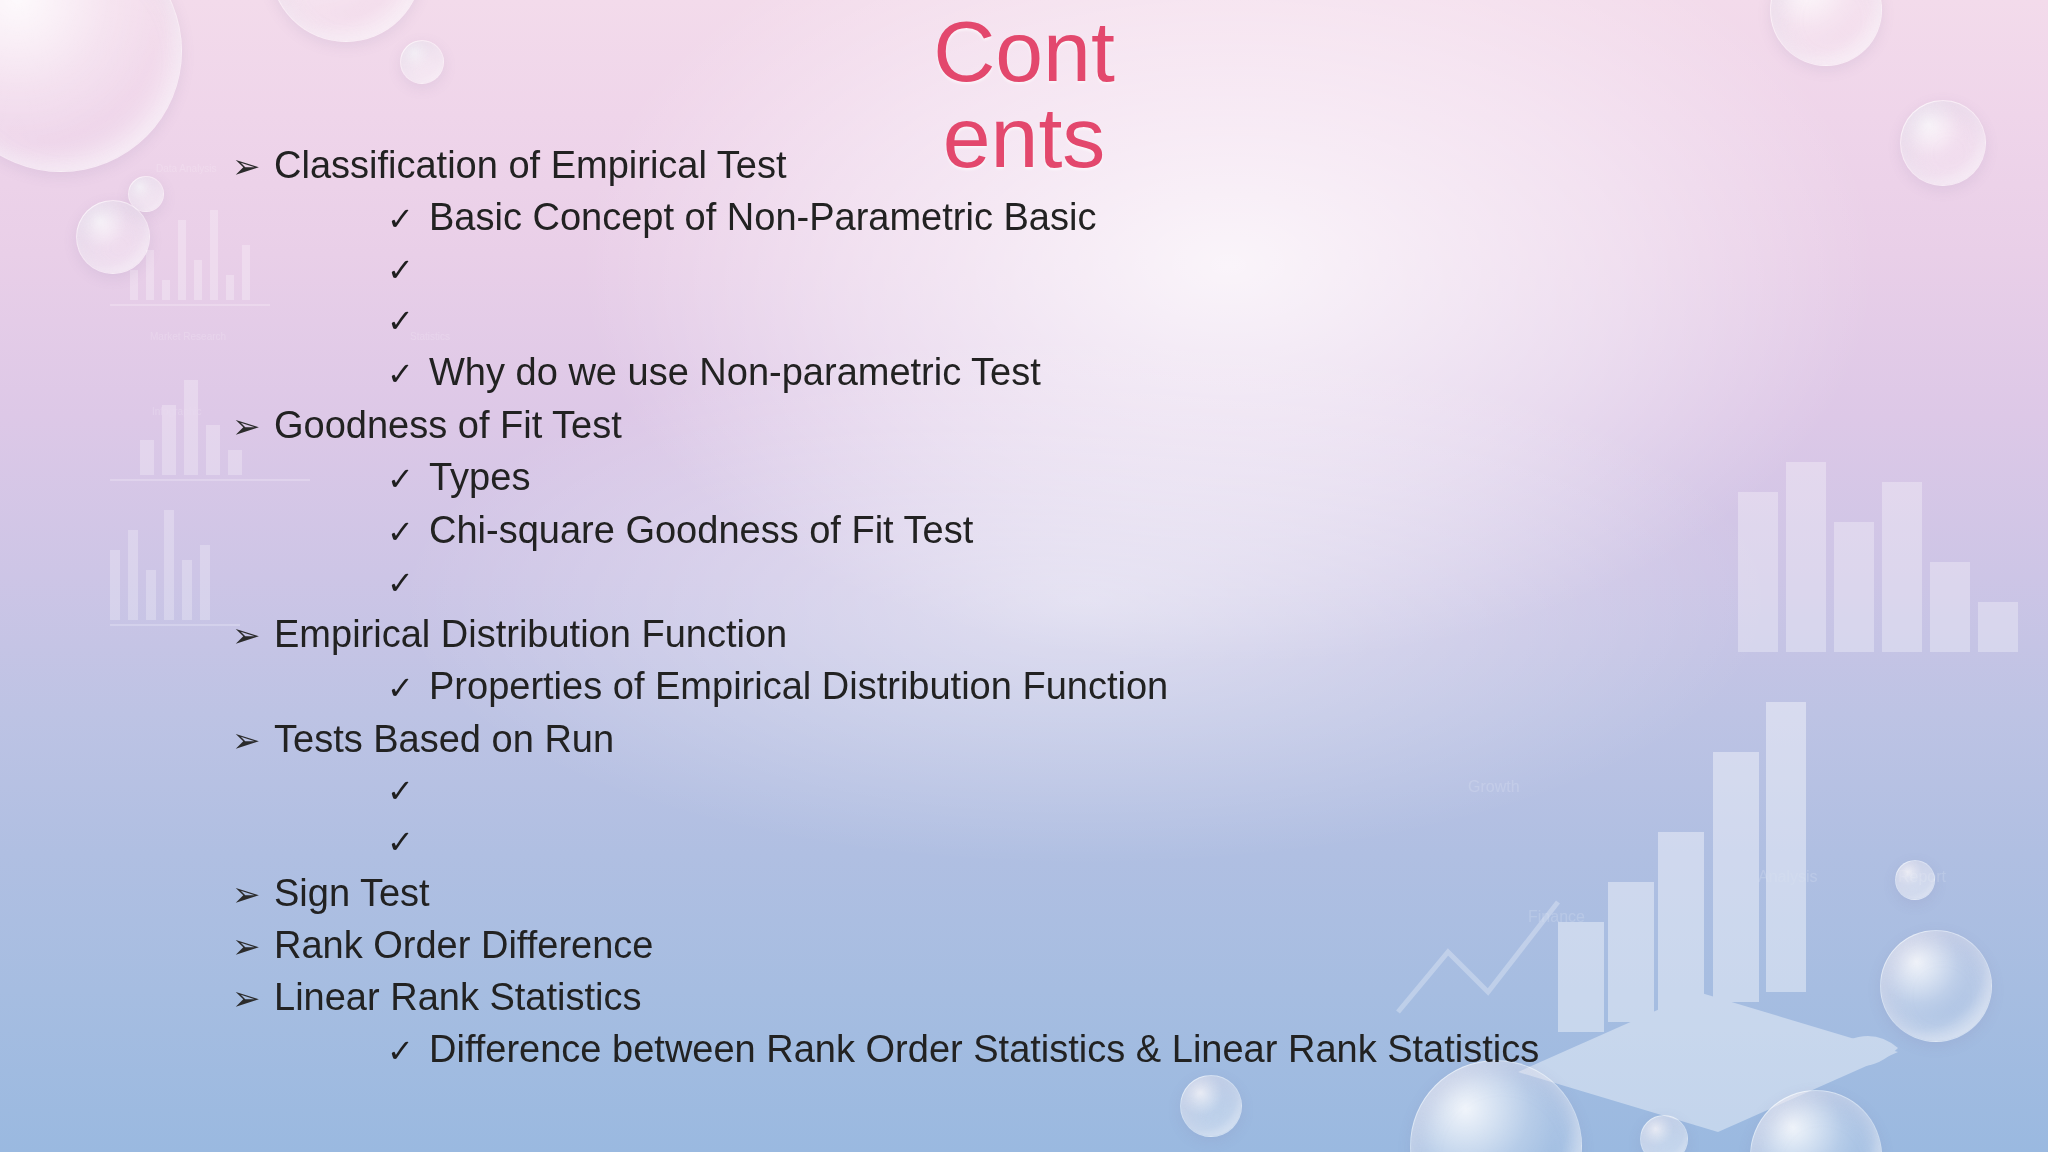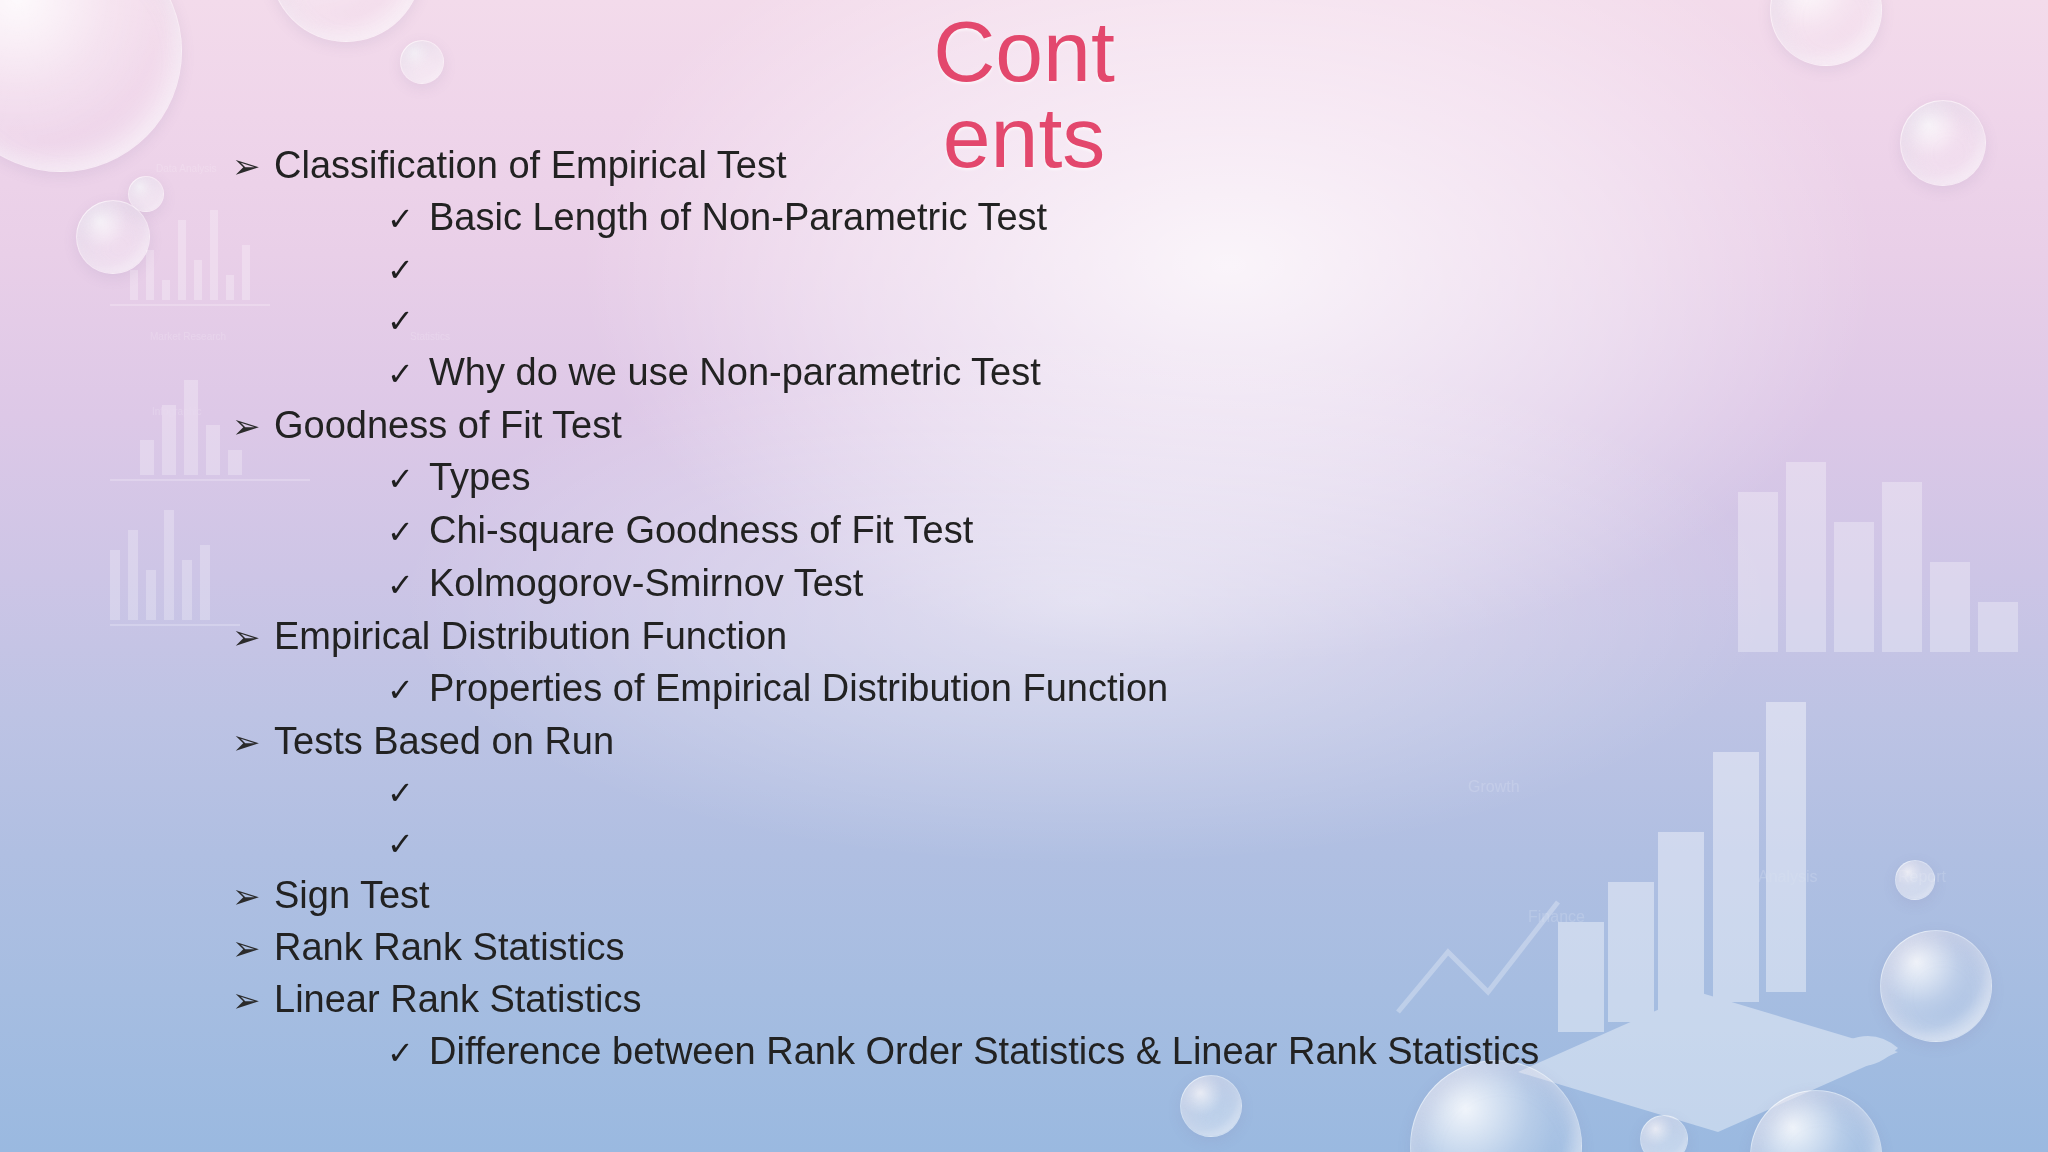--- a/index.html
+++ b/index.html
@@ -239,21 +239,21 @@
     <span class="title-wrap">Contents</span>
   </div>
 
   <div class="content">
     <div class="item level1">
       <span class="marker">➢</span>
       <span class="label">Classification of Empirical Test</span>
     </div>
     <div class="item level2">
       <span class="marker">✓</span>
-      <span class="label">Basic Length of Non-Parametric Test</span>
+      <span class="label">Basic Concept of Non-Parametric Basic</span>
     </div>
     <div class="item level2">
       <span class="marker">✓</span>
     </div>
     <div class="item level2">
       <span class="marker">✓</span>
     </div>
     <div class="item level2">
       <span class="marker">✓</span>
       <span class="label">Why do we use Non-parametric Test</span>
@@ -265,21 +265,20 @@
     <div class="item level2">
       <span class="marker">✓</span>
       <span class="label">Types</span>
     </div>
     <div class="item level2">
       <span class="marker">✓</span>
       <span class="label">Chi-square Goodness of Fit Test</span>
     </div>
     <div class="item level2">
       <span class="marker">✓</span>
-      <span class="label">Kolmogorov-Smirnov Test</span>
     </div>
     <div class="item level1">
       <span class="marker">➢</span>
       <span class="label">Empirical Distribution Function</span>
     </div>
     <div class="item level2">
       <span class="marker">✓</span>
       <span class="label">Properties of Empirical Distribution Function</span>
     </div>
     <div class="item level1">
@@ -291,21 +290,21 @@
     </div>
     <div class="item level2">
       <span class="marker">✓</span>
     </div>
     <div class="item level1">
       <span class="marker">➢</span>
       <span class="label">Sign Test</span>
     </div>
     <div class="item level1">
       <span class="marker">➢</span>
-      <span class="label">Rank Rank Statistics</span>
+      <span class="label">Rank Order Difference</span>
     </div>
     <div class="item level1">
       <span class="marker">➢</span>
       <span class="label">Linear Rank Statistics</span>
     </div>
     <div class="item level2">
       <span class="marker">✓</span>
       <span class="label">Difference between Rank Order Statistics &amp; Linear Rank Statistics</span>
     </div>
   </div>

